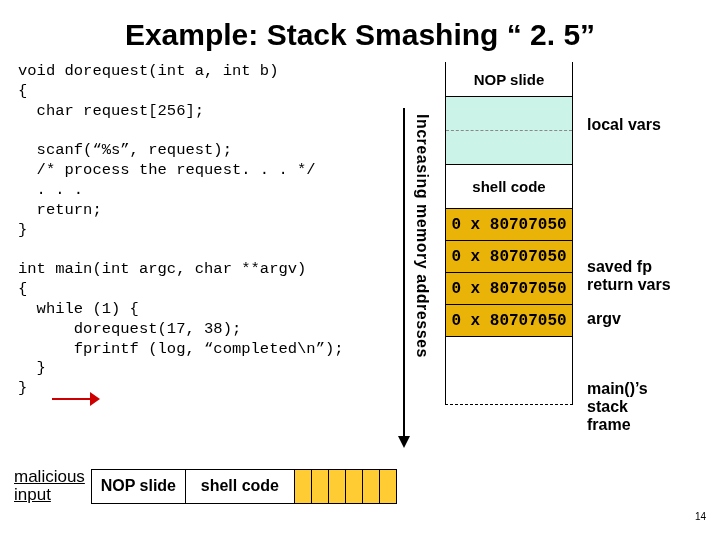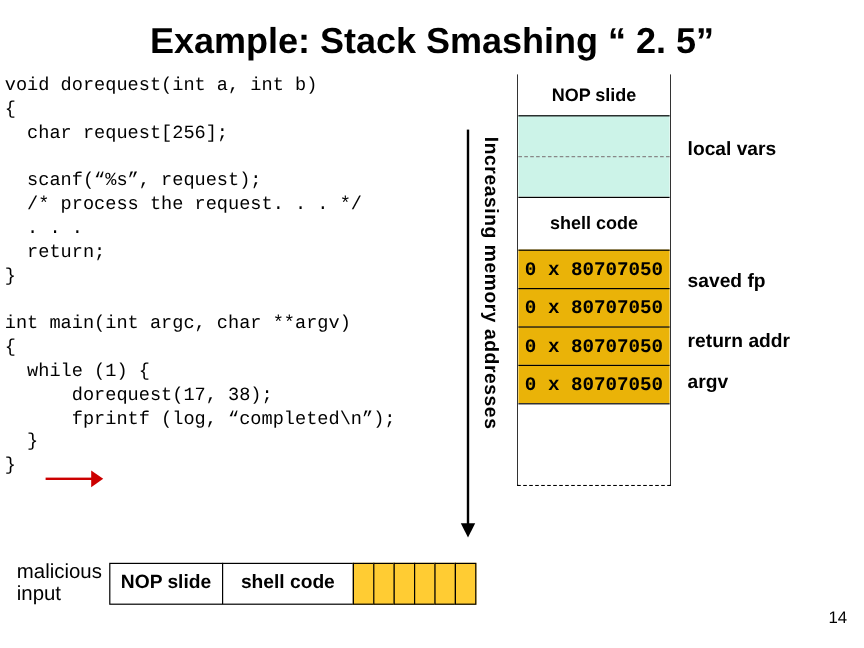--- a/index.html
+++ b/index.html
@@ -13,21 +13,21 @@
     overflow: hidden;
   }
   .title {
     font-size: 30px;
     font-weight: 700;
     text-align: center;
     margin: 18px 0 10px 0;
   }
   .content {
     display: flex;
-    padding: 0 8px 0 4px;
+    padding: 0 8px 0 18px;
   }
   .code-col {
     width: 395px;
     position: relative;
   }
   pre.code {
     font-family: "Courier New", monospace;
     font-size: 15.5px;
     line-height: 1.28;
     margin: 0;
@@ -126,21 +126,21 @@
   .mainframe { height: 68px; background:#fff; }
   .labels-col {
     width: 105px;
     margin-left: 12px;
     font-size: 16px;
     font-weight: 700;
     position: relative;
   }
   .lbl { position:absolute; white-space:nowrap; }
   .page-num {
-    position:absolute; right: 14px; bottom: 18px; font-size: 14px; margin-top: 40px;
+    position:absolute; right: 14px; bottom: 18px; font-size: 10px; margin-top: 40px;
   }
 </style>
 </head>
 <body>
 
 <div class="title">Example: Stack Smashing “ 2. 5”</div>
 
 <div class="content">
 
   <div class="code-col">
@@ -181,29 +181,32 @@
       <div class="cell addr bold">0 x 80707050</div>
       <div class="cell addr bold">0 x 80707050</div>
       <div class="cell addr bold">0 x 80707050</div>
       <div class="cell addr bold">0 x 80707050</div>
       <div class="cell mainframe"></div>
     </div>
   </div>
 
   <div class="labels-col">
     <div class="lbl" style="top:54px">local vars</div>
-    <div class="lbl" style="top:164px">saved fp</div>
-    <div class="lbl" style="top:214px">return addr</div>
+    <div class="lbl" style="top:196px">saved fp</div>
+    <div class="lbl" style="top:214px">return vars</div>
     <div class="lbl" style="top:248px">argv</div>
+    <div class="lbl" style="top:318px; white-space:pre;">main()’s
+stack
+frame</div>
   </div>
 
 </div>
 
 <div class="mal-row">
-  <div class="mal-label" style="white-space:pre;">malicious
+  <div class="mal-label" style="white-space:pre;text-decoration:underline;">malicious
 input</div>
   <div class="mal-box mal-nop">NOP slide</div>
   <div class="mal-box mal-shell">shell code</div>
   <div class="mal-box mal-addr"></div>
   <div class="mal-box mal-addr"></div>
   <div class="mal-box mal-addr"></div>
   <div class="mal-box mal-addr"></div>
   <div class="mal-box mal-addr"></div>
   <div class="mal-box mal-addr"></div>
 </div>

